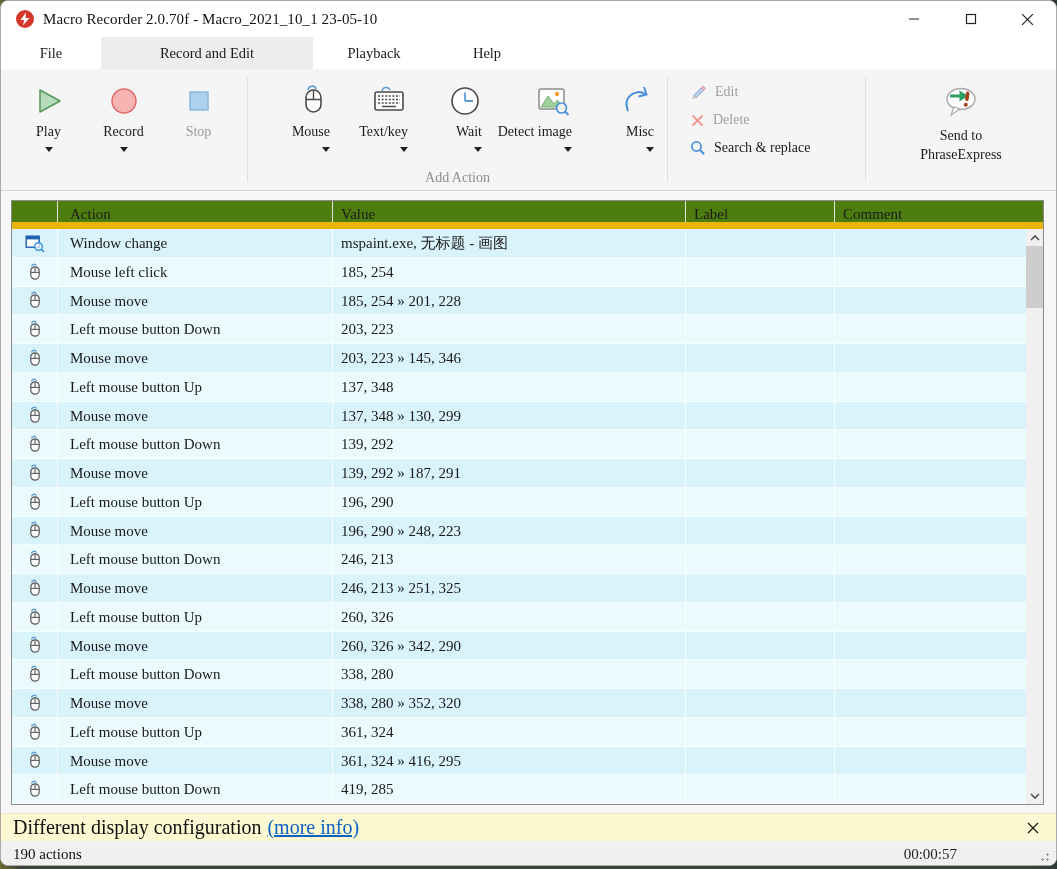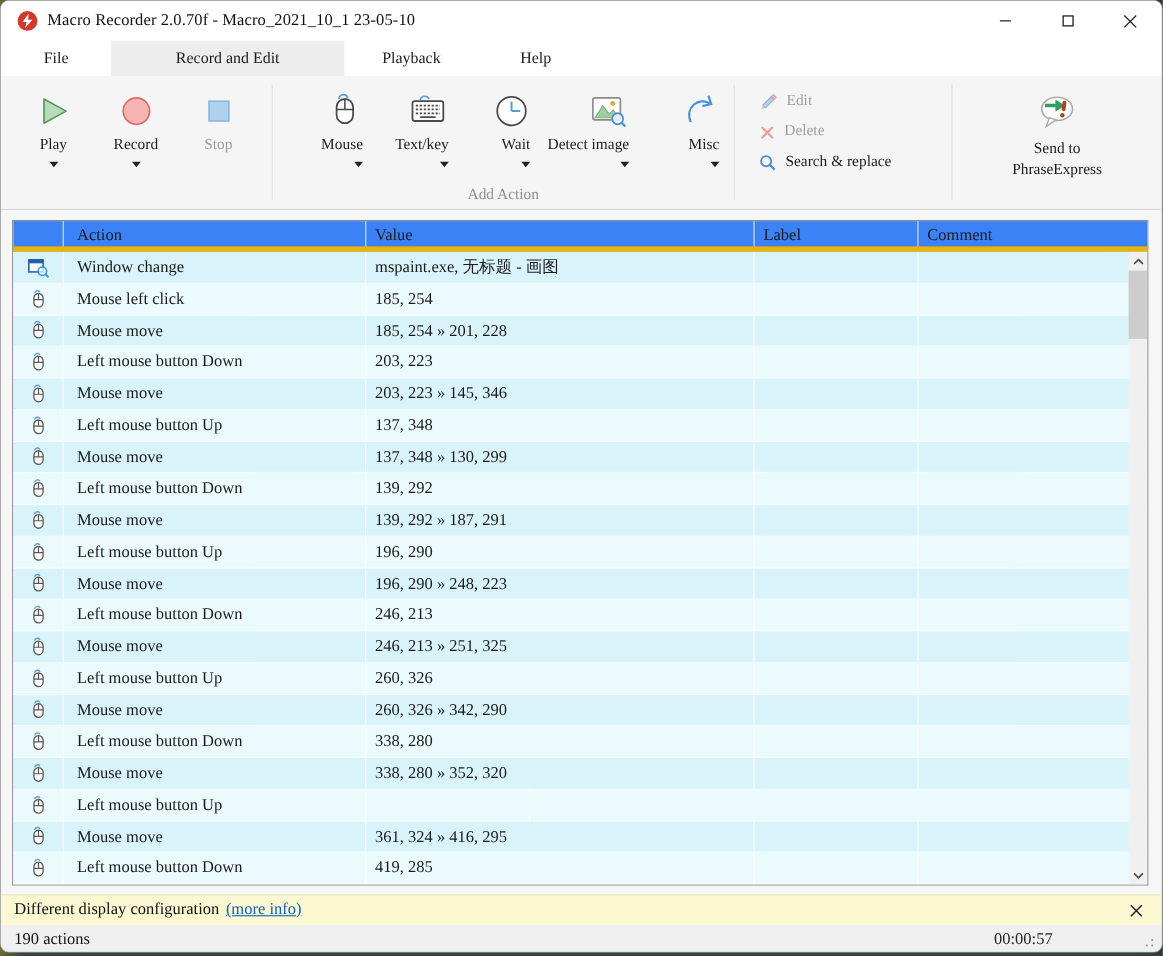--- a/index.html
+++ b/index.html
@@ -48,21 +48,21 @@
   .group-label { position:absolute; bottom:4px; left:0; right:0; text-align:center; font-size:14px; color:#8d8d8d; }
   .eitem { display:flex; align-items:center; gap:8px; font-size:14px; cursor:default; }
   .eitem .elabel { color:#a0a0a0; }
   .eitem.enabled .elabel { color:#1a1a1a; }
   .pxbtn { display:flex; flex-direction:column; align-items:center; padding-top:16px; cursor:default; }
   .pxbtn .rlabel { font-size:14px; color:#1a1a1a; text-align:center; line-height:19px; margin-top:3px; }
 
   
   .content { flex:1; background:#f6f6f6; padding:9px 10px 8px 10px; }
   .mtable { width:1033px; height:605px; background:#fff; border:1px solid #8c8c8c; position:relative; display:flex; flex-direction:column; overflow:hidden; }
-  .thead { height:28px; flex:0 0 28px; display:flex; background:#3b82f6; border-bottom:5px solid #eab308; }
+  .thead { height:28px; flex:0 0 28px; display:flex; background:#4d7c0f; border-bottom:7px solid #eab308; }
   .thead .hc { font-size:15px; color:#1c1c1c; line-height:27px; border-left:1px solid #e4e4e4; }
   .thead .hc:first-child { border-left:none; }
   .tbody { flex:1; display:flex; flex-direction:column; position:relative; }
   .trow { flex:0 0 28.75px; height:28.75px; display:flex; font-size:15px; color:#1a1a1a; }
   .trow.odd  { background:var(--row-cyan-dark,#d9f3fb); }
   .trow.even { background:var(--row-cyan-light,#eafafd); }
   .trow .c { line-height:28.75px; white-space:nowrap; overflow:hidden; border-left:1px solid rgba(255,255,255,.85); border-bottom:1px solid rgba(255,255,255,.7); }
   .trow .c:first-child { border-left:none; }
   .col-icon { width:45px; flex:0 0 45px; display:flex; align-items:center; justify-content:center; }
   .col-action { width:275px; flex:0 0 275px; padding-left:12px; }
@@ -72,21 +72,21 @@
   .thead .col-icon { border-left:none; }
 
   
   .vscroll { position:absolute; top:28px; right:0; bottom:0; width:17px; background:#f0f0f0; display:flex; flex-direction:column; }
   .sarrow { height:17px; flex:0 0 17px; display:flex; align-items:center; justify-content:center; }
   .strack { flex:1; position:relative; }
   .sthumb { position:absolute; top:0; left:0; right:0; height:62px; background:#cdcdcd; }
 
   
   .notif { height:28px; flex:0 0 28px; background:var(--notification-bg,#fbf8d2); border-top:1px solid #e8e5c0;
-           display:flex; align-items:center; padding:0 12px; font-size:15px; color:#111; }
+           display:flex; align-items:center; padding:0 12px; font-size:20px; color:#111; }
   .notif a { color:var(--link-blue,#0b62c4); text-decoration:underline; margin-left:6px; cursor:pointer; }
   .notif-close { margin-left:auto; display:flex; align-items:center; justify-content:center; width:22px; height:22px; cursor:default; }
 
   
   .statusbar { height:26px; flex:0 0 26px; background:#f0f0f0; display:flex; align-items:center; font-size:15px; color:#111; position:relative; }
   .status-left { padding-left:12px; }
   .status-timer { position:absolute; right:99px; color:#222; }
   .resize-grip { position:absolute; right:6px; bottom:5px; width:12px; height:12px;
     background-image: radial-gradient(#9a9a9a 1.2px, transparent 1.3px);
     background-size:5px 5px; background-position:bottom right; clip-path: polygon(100% 0, 100% 100%, 0 100%); }
@@ -541,20 +541,21 @@
     <div class="c col-icon">
 
       <svg class="row-icon" width="20" height="20" viewBox="0 0 20 20">
         <path d="M6.5 4.5 C7 1.8, 10.5 1.6, 11.2 3.6" stroke="#5b9bd5" fill="none" stroke-width="1.3"></path>
         <rect x="5.8" y="4.8" width="8.4" height="12.4" rx="4.2" fill="#fbfbfb" stroke="#5a5a5a" stroke-width="1.2"></rect>
         <line x1="10" y1="4.8" x2="10" y2="10.4" stroke="#5a5a5a" stroke-width="1.1"></line>
         <line x1="5.8" y1="10.4" x2="14.2" y2="10.4" stroke="#5a5a5a" stroke-width="1.1"></line>
       </svg>
     </div>
     <div class="c col-action">Left mouse button Up</div>
+    <div class="c col-value">361, 324</div>
     <div class="c col-label"></div>
     <div class="c col-comment"></div>
   </div>
             <div class="trow odd">
     <div class="c col-icon">
 
       <svg class="row-icon" width="20" height="20" viewBox="0 0 20 20">
         <path d="M6.5 4.5 C7 1.8, 10.5 1.6, 11.2 3.6" stroke="#5b9bd5" fill="none" stroke-width="1.3"></path>
         <rect x="5.8" y="4.8" width="8.4" height="12.4" rx="4.2" fill="#fbfbfb" stroke="#5a5a5a" stroke-width="1.2"></rect>
         <line x1="10" y1="4.8" x2="10" y2="10.4" stroke="#5a5a5a" stroke-width="1.1"></line>

